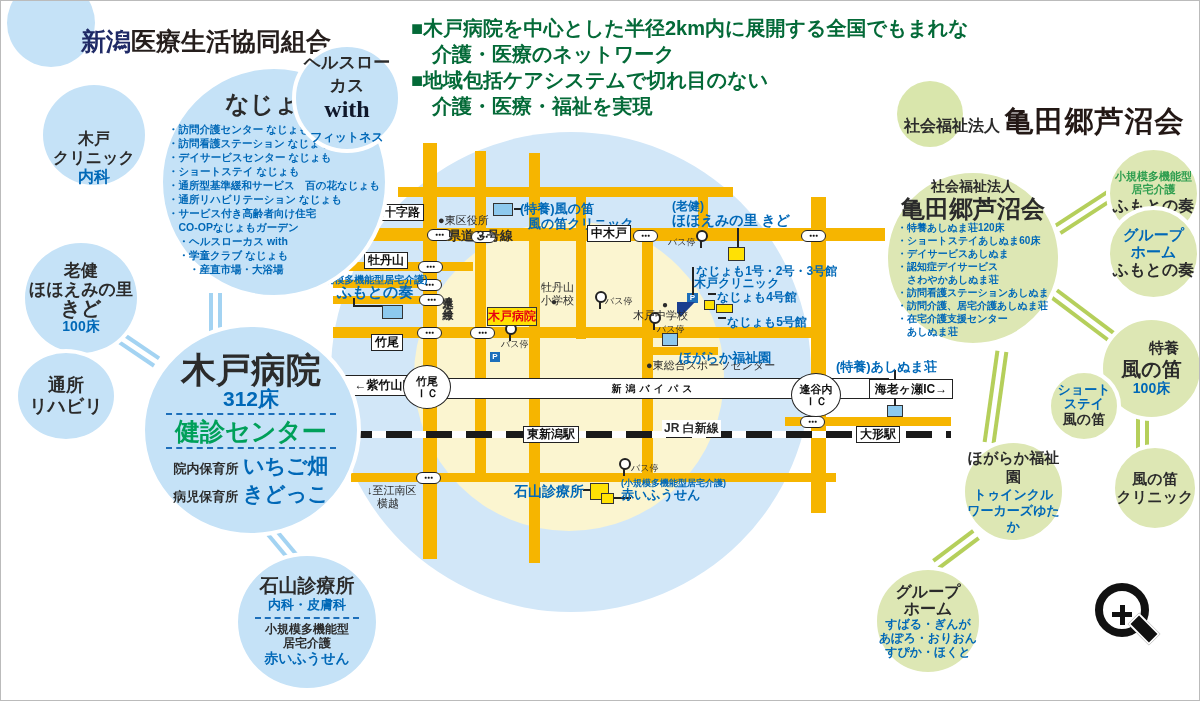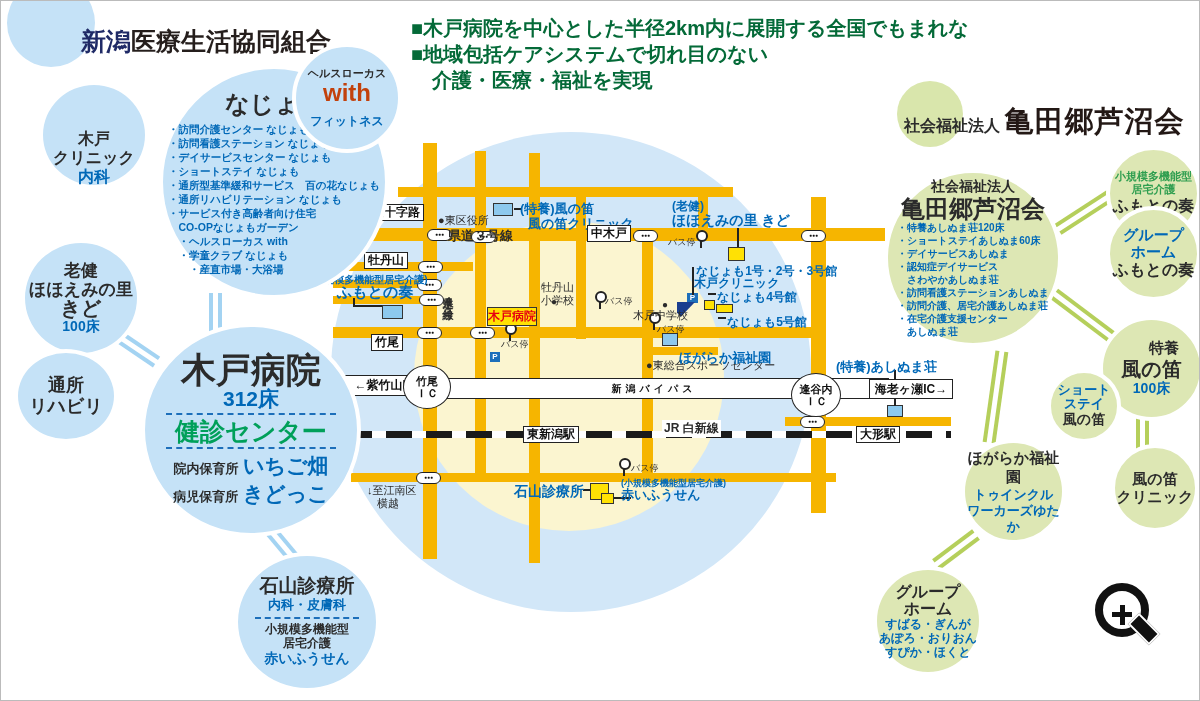--- a/index.html
+++ b/index.html
@@ -59,20 +59,21 @@
 
   <div class="deco" style="left:6px;top:-22px;width:88px;height:88px;background:#C5E2F7;"></div>
   <div class="deco" style="left:896px;top:80px;width:66px;height:66px;background:#D9E6AC;z-index:1;"></div>
 
   <div class="abs nw" style="left:80px;top:24px;font-size:25px;font-weight:bold;z-index:2;">
     <span style="color:#1F2A66;">新潟</span><span style="color:#251E1C;">医療生活協同組合</span>
   </div>
 
   <div class="abs" style="left:410px;top:14px;z-index:4;color:#046A38;font-weight:bold;font-size:20px;line-height:26px;">
     <div class="nw"><span>■</span><span>木戸病院を中心とした半径2km内に展開する全国でもまれな</span></div>
+    <div class="nw" style="padding-left:21px;">介護・医療のネットワーク</div>
     <div class="nw"><span>■</span><span>地域包括ケアシステムで切れ目のない</span></div>
     <div class="nw" style="padding-left:21px;">介護・医療・福祉を実現</div>
   </div>
 
   <div class="abs nw" style="left:903px;top:101px;z-index:2;">
     <span style="font-size:16px;font-weight:bold;color:#2B2B2B;">社会福祉法人</span>
     <span style="font-size:29px;font-weight:bold;color:#231815;letter-spacing:1px;">亀田郷芦沼会</span>
   </div>
 
   <div class="map-circle"></div>
@@ -235,22 +236,22 @@
         <div>・通所リハビリテーション なじょも</div>
       <div>・サービス付き高齢者向け住宅</div>
         <div>　CO-OPなじょもガーデン</div>
       <div>　・ヘルスローカス with</div>
         <div>　・学童クラブ なじょも</div>
       <div>　　・産直市場・大浴場</div>
     </div>
   </div>
 
   <div class="bubble" style="left:291px;top:42px;width:110px;height:110px;z-index:6;">
-    <div class="b td" style="font-size:11px;">ヘルスローカス</div>
-    <div class="b" style="font-size:24px;line-height:24px;color:#c2410c;">with</div>
+    <div class="b td" style="font-size:17px;">ヘルスローカス</div>
+    <div class="b" style="font-size:24px;line-height:24px;color:#0f172a;font-family:Liberation Serif, serif;">with</div>
     <div class="b tb" style="font-size:12px;margin-top:8px;">フィットネス</div>
   </div>
 
   <div class="bubble" style="left:20px;top:238px;width:120px;height:118px;">
     <div class="b td" style="font-size:17px;line-height:19px;">
       <div>老健</div>
         <div>ほほえみの里</div>
       <div style="font-size:20px;">きど</div>
     </div>
     <div class="b tb" style="font-size:14px;">100床</div>

